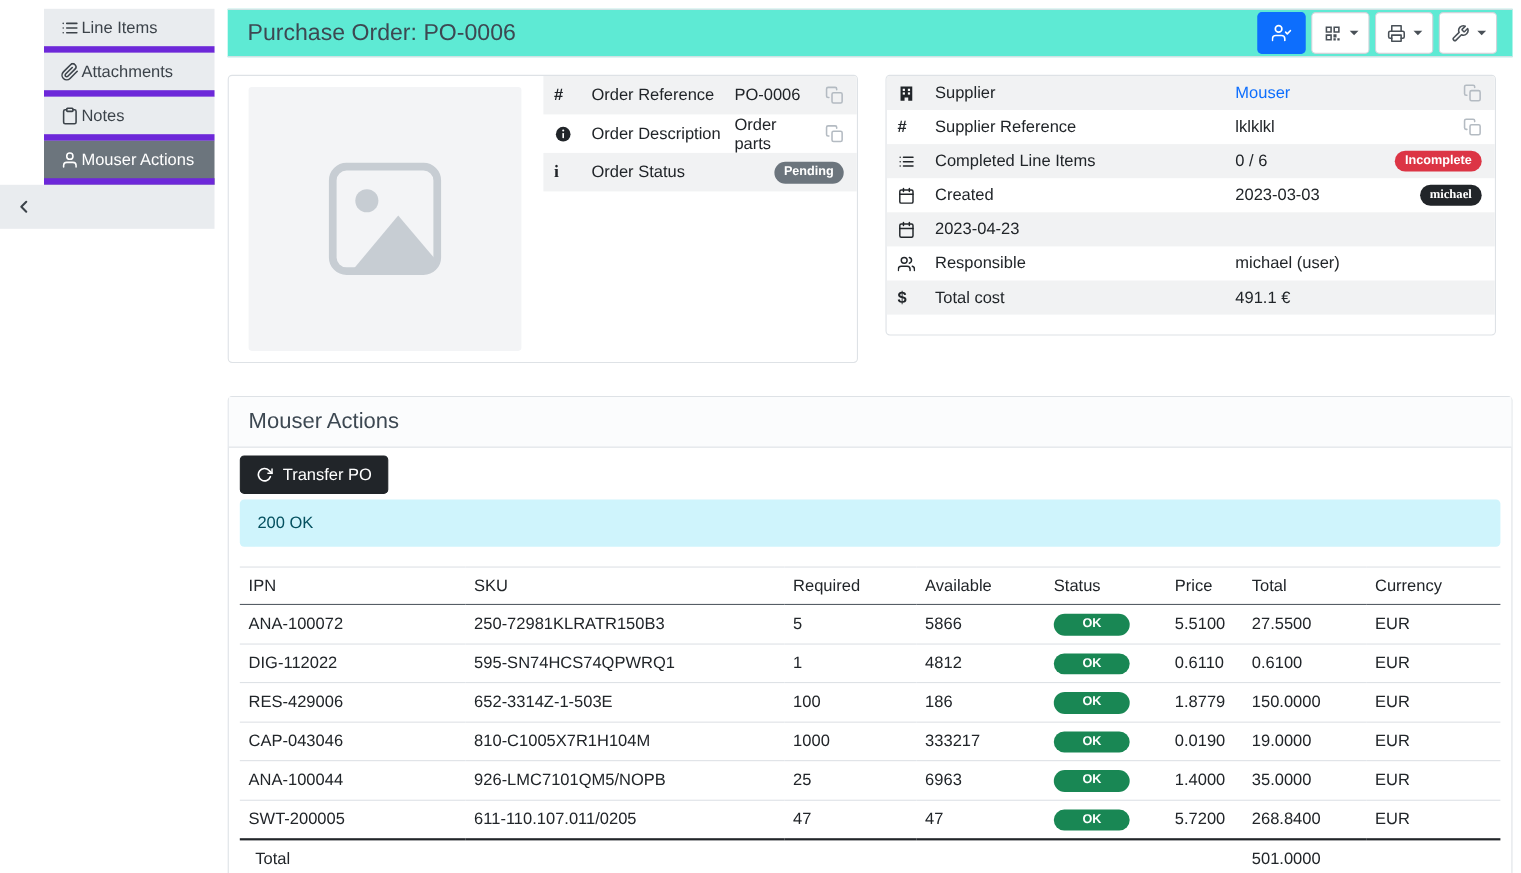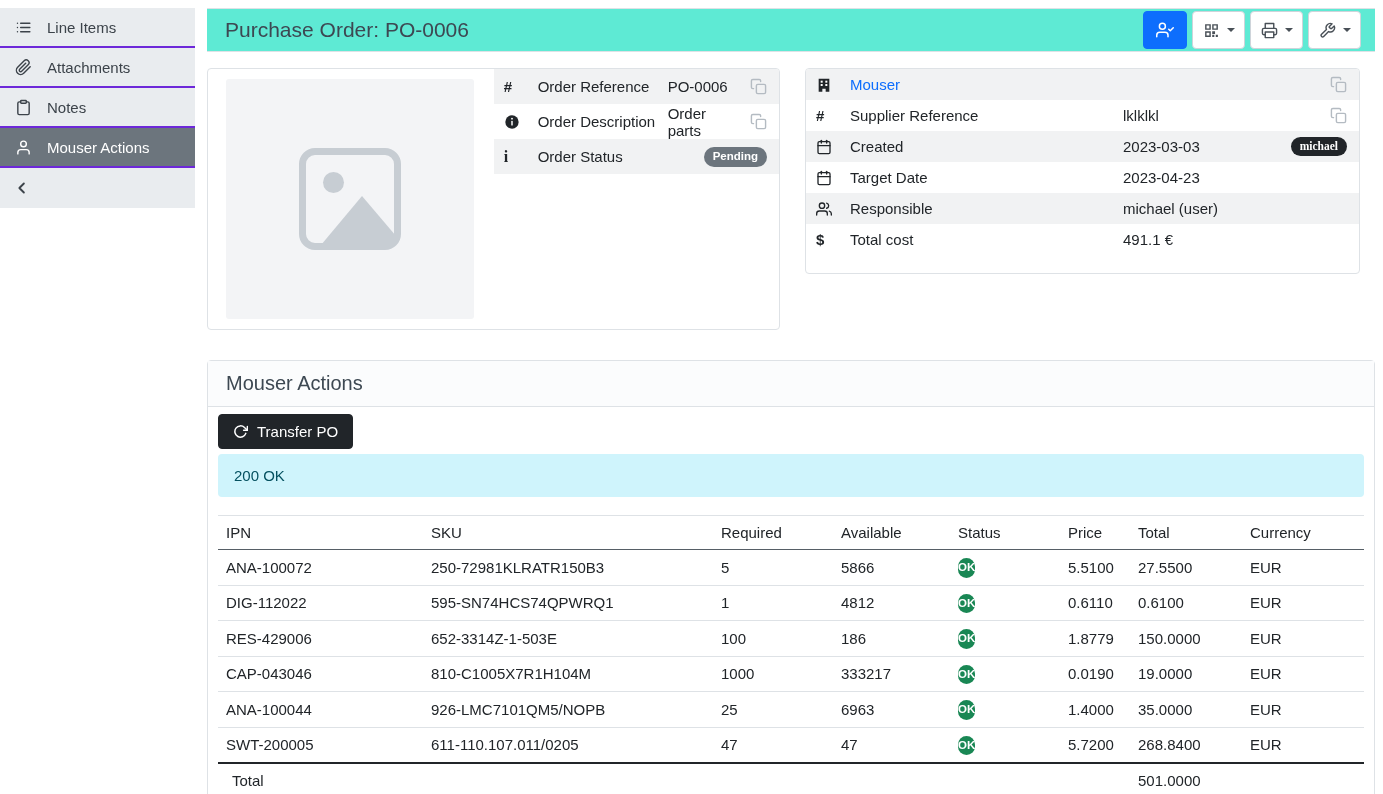--- a/index.html
+++ b/index.html
@@ -9,21 +9,21 @@
     --sidebar-active:#6c757d; --dark-btn:#212529;
   }
   *{box-sizing:border-box;margin:0;padding:0;}
   html,body{width:1383px;height:794px;}
   body{font-family:"Liberation Sans","DejaVu Sans",sans-serif;font-size:15px;color:#212529;background:#fff;overflow:hidden;}
   .ic{display:inline-flex;align-items:center;justify-content:center;flex:none;}
   .ic svg{width:100%;height:100%;display:block;}
 
   
   .sidebar{position:absolute;top:8px;left:0;width:195px;}
-  .side-item{display:flex;align-items:center;gap:15px;height:40px;padding:0 15px;background:#e9ecef;border-bottom:2px solid #6d28d9;color:#3c434a;cursor:pointer;}
+  .side-item{display:flex;align-items:center;gap:2px;height:40px;padding:0 15px;background:#e9ecef;border-bottom:6px solid #6d28d9;color:#3c434a;cursor:pointer;margin-left:40px;}
   .side-item .ic{width:17px;height:17px;}
   .side-item.active{background:var(--sidebar-active);color:#fff;}
   .side-collapse{display:flex;align-items:center;height:40px;padding:0 13px;background:#e9ecef;color:#3c434a;cursor:pointer;}
   .side-collapse .ic{width:18px;height:18px;}
 
   
   .main{margin-left:195px;padding:8px 8px 0 12px;}
   .breadcrumb{height:28px;display:flex;align-items:center;gap:9px;padding-left:29px;}
   .breadcrumb a{color:var(--link);text-decoration:none;cursor:pointer;}
   .breadcrumb .sep{color:#6c757d;}
@@ -60,21 +60,21 @@
   .serif{font-family:"Liberation Serif",serif;font-size:16px;}
   .ltable .dlabel{width:130px;}
   .rtable .dlabel{width:273px;}
   .dvalue{flex:1;}
   .copy{color:#b4bbc2;width:17px;height:17px;cursor:pointer;margin-left:8px;}
   .link{color:var(--link);text-decoration:none;cursor:pointer;}
   .badge{display:inline-block;padding:4px 9px;border-radius:50rem;font-size:11.5px;font-weight:700;color:#fff;line-height:1;}
   .badge-gray{background:var(--badge-pending);margin-left:36px;}
   .badge-red{background:var(--badge-red);}
   .badge-darkk{background:var(--badge-dark);font-family:Liberation Serif, serif;}
-  .badge-ok{background:var(--badge-green);padding:4px 0;}
+  .badge-ok{background:var(--badge-green);padding:4px 26px;}
 
   
   .panel{border:1px solid #dee2e6;border-radius:4px 4px 0 0;}
   .panel-header{padding:11px 18px;background:#fbfcfd;border-bottom:1px solid #dee2e6;}
   .panel-header h2{font-size:20px;font-weight:500;color:#3d4852;}
   .panel-body{padding:7px 10px 0;}
   .btn-dark{background:var(--dark-btn);border-color:var(--dark-btn);color:#fff;height:35px;padding:0 14px;gap:9px;font-size:15px;margin-top:0;}
   .btn-dark .ic{width:15px;height:15px;}
   .alert{margin-top:5px;background:var(--alert-bg);color:var(--alert-text);padding:13px 16px;border-radius:4px;}
   .items-table{width:100%;border-collapse:collapse;margin-top:18px;font-size:15px;table-layout:fixed;}
@@ -242,20 +242,21 @@
                 <path d="M4 22V2.5h16V22h-5.5v-4.5h-5V22H4z"></path>
                 <g fill="#fff">
                   <rect x="7" y="5.5" width="3" height="3"></rect>
                   <rect x="14" y="5.5" width="3" height="3"></rect>
                   <rect x="7" y="10.5" width="3" height="3"></rect>
                   <rect x="14" y="10.5" width="3" height="3"></rect>
                 </g>
               </svg>
             </span>
           </span>
+        <span class="dlabel">Supplier</span>
         <a class="dvalue link">Mouser</a>
         <span class="copy ic">
             <svg viewBox="0 0 24 24" fill="none" stroke="currentColor" stroke-width="2" stroke-linecap="round" stroke-linejoin="round">
               <rect x="9" y="9" width="13" height="13" rx="2"></rect>
               <path d="M5 15H4a2 2 0 0 1-2-2V4a2 2 0 0 1 2-2h9a2 2 0 0 1 2 2v1"></path>
             </svg>
           </span>
       </div>
       <div class="drow">
         <span class="dicon">
@@ -267,20 +268,37 @@
             <svg viewBox="0 0 24 24" fill="none" stroke="currentColor" stroke-width="2" stroke-linecap="round" stroke-linejoin="round">
               <rect x="9" y="9" width="13" height="13" rx="2"></rect>
               <path d="M5 15H4a2 2 0 0 1-2-2V4a2 2 0 0 1 2-2h9a2 2 0 0 1 2 2v1"></path>
             </svg>
           </span>
       </div>
       <div class="drow">
         <span class="dicon">
             <span class="ic ic-detail">
               <svg viewBox="0 0 24 24" fill="none" stroke="currentColor" stroke-width="2" stroke-linecap="round" stroke-linejoin="round">
+                <line x1="8" y1="6" x2="21" y2="6"></line>
+                <line x1="8" y1="12" x2="21" y2="12"></line>
+                <line x1="8" y1="18" x2="21" y2="18"></line>
+                <line x1="3.5" y1="6" x2="3.51" y2="6"></line>
+                <line x1="3.5" y1="12" x2="3.51" y2="12"></line>
+                <line x1="3.5" y1="18" x2="3.51" y2="18"></line>
+              </svg>
+            </span>
+          </span>
+        <span class="dlabel">Completed Line Items</span>
+        <span class="dvalue">0 / 6</span>
+        <span class="badge badge-red">Incomplete</span>
+      </div>
+      <div class="drow">
+        <span class="dicon">
+            <span class="ic ic-detail">
+              <svg viewBox="0 0 24 24" fill="none" stroke="currentColor" stroke-width="2" stroke-linecap="round" stroke-linejoin="round">
                 <rect x="3" y="4" width="18" height="18" rx="2"></rect>
                 <line x1="16" y1="2" x2="16" y2="6"></line>
                 <line x1="8" y1="2" x2="8" y2="6"></line>
                 <line x1="3" y1="10" x2="21" y2="10"></line>
               </svg>
             </span>
           </span>
         <span class="dlabel">Created</span>
         <span class="dvalue">2023-03-03</span>
         <span class="badge badge-darkk">michael</span>
@@ -289,21 +307,20 @@
         <span class="dicon">
             <span class="ic ic-detail">
               <svg viewBox="0 0 24 24" fill="none" stroke="currentColor" stroke-width="2" stroke-linecap="round" stroke-linejoin="round">
                 <rect x="3" y="4" width="18" height="18" rx="2"></rect>
                 <line x1="16" y1="2" x2="16" y2="6"></line>
                 <line x1="8" y1="2" x2="8" y2="6"></line>
                 <line x1="3" y1="10" x2="21" y2="10"></line>
               </svg>
             </span>
           </span>
-        <span class="dlabel">Target Date</span>
         <span class="dvalue">2023-04-23</span>
       </div>
       <div class="drow">
         <span class="dicon">
             <span class="ic ic-detail">
               <svg viewBox="0 0 24 24" fill="none" stroke="currentColor" stroke-width="2" stroke-linecap="round" stroke-linejoin="round">
                 <path d="M17 21v-2a4 4 0 0 0-4-4H5a4 4 0 0 0-4 4v2"></path>
                 <circle cx="9" cy="7" r="4"></circle>
                 <path d="M23 21v-2a4 4 0 0 0-3-3.87"></path>
                 <path d="M16 3.13a4 4 0 0 1 0 7.75"></path>

